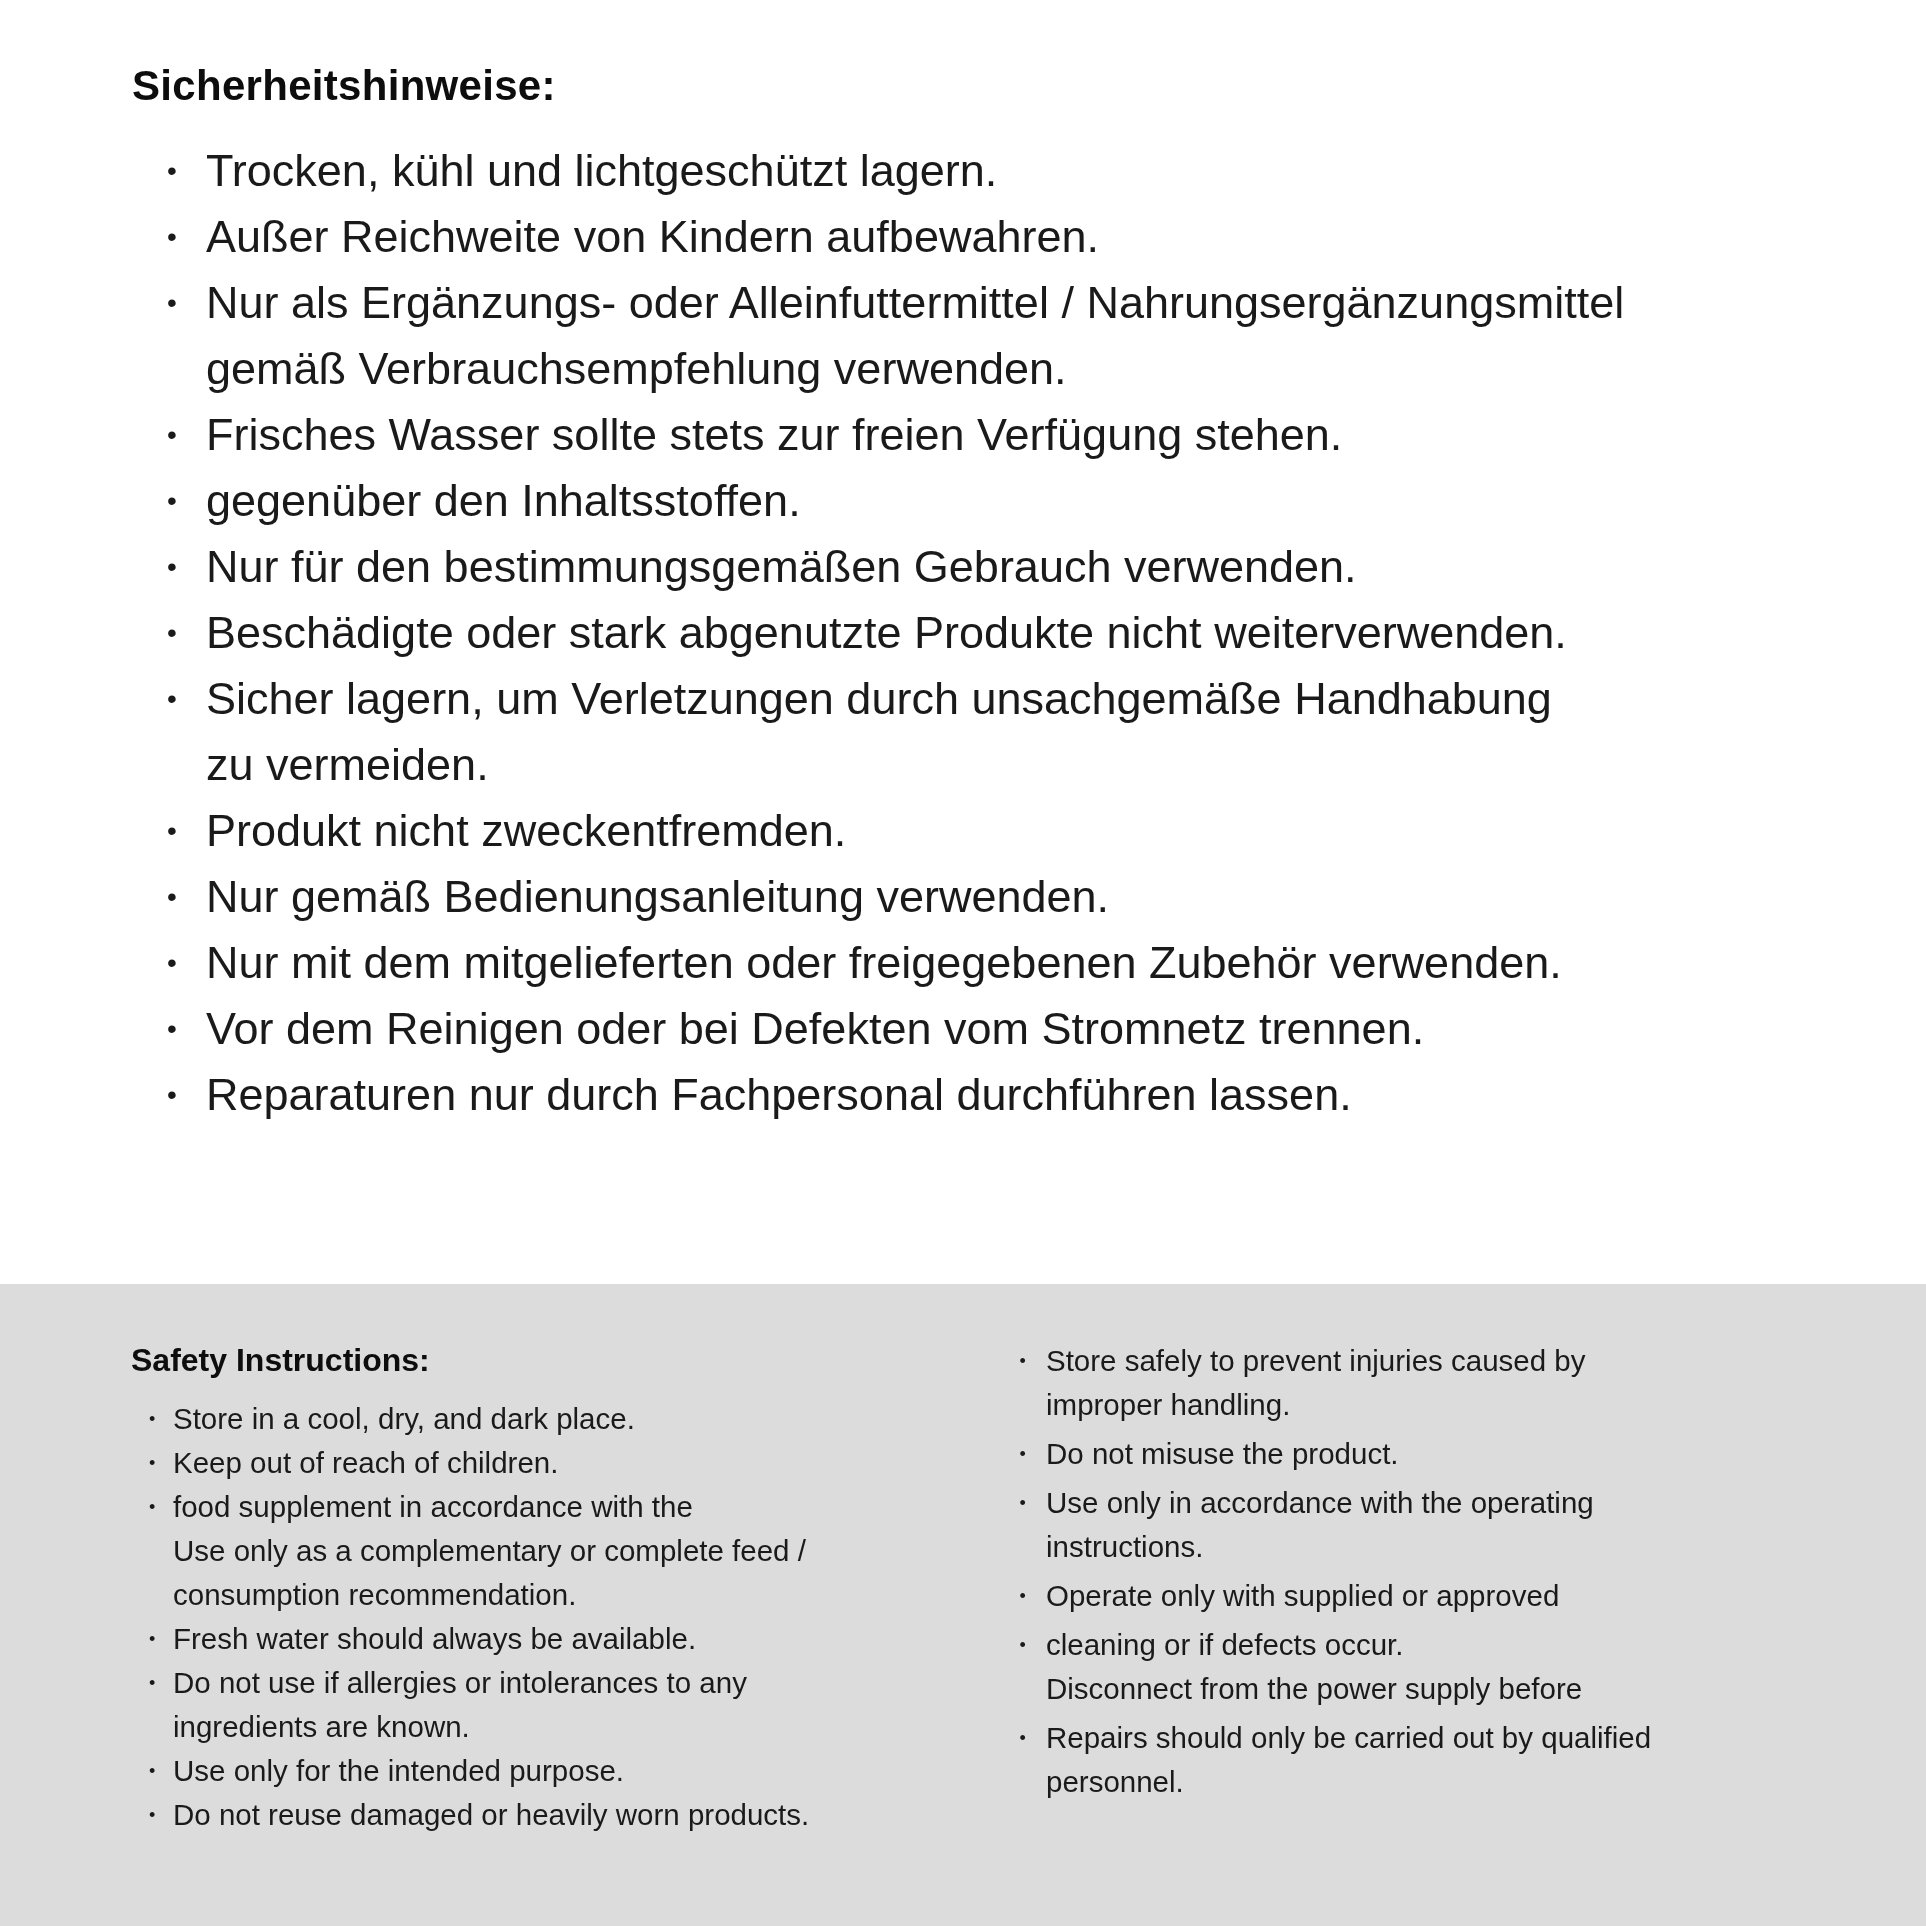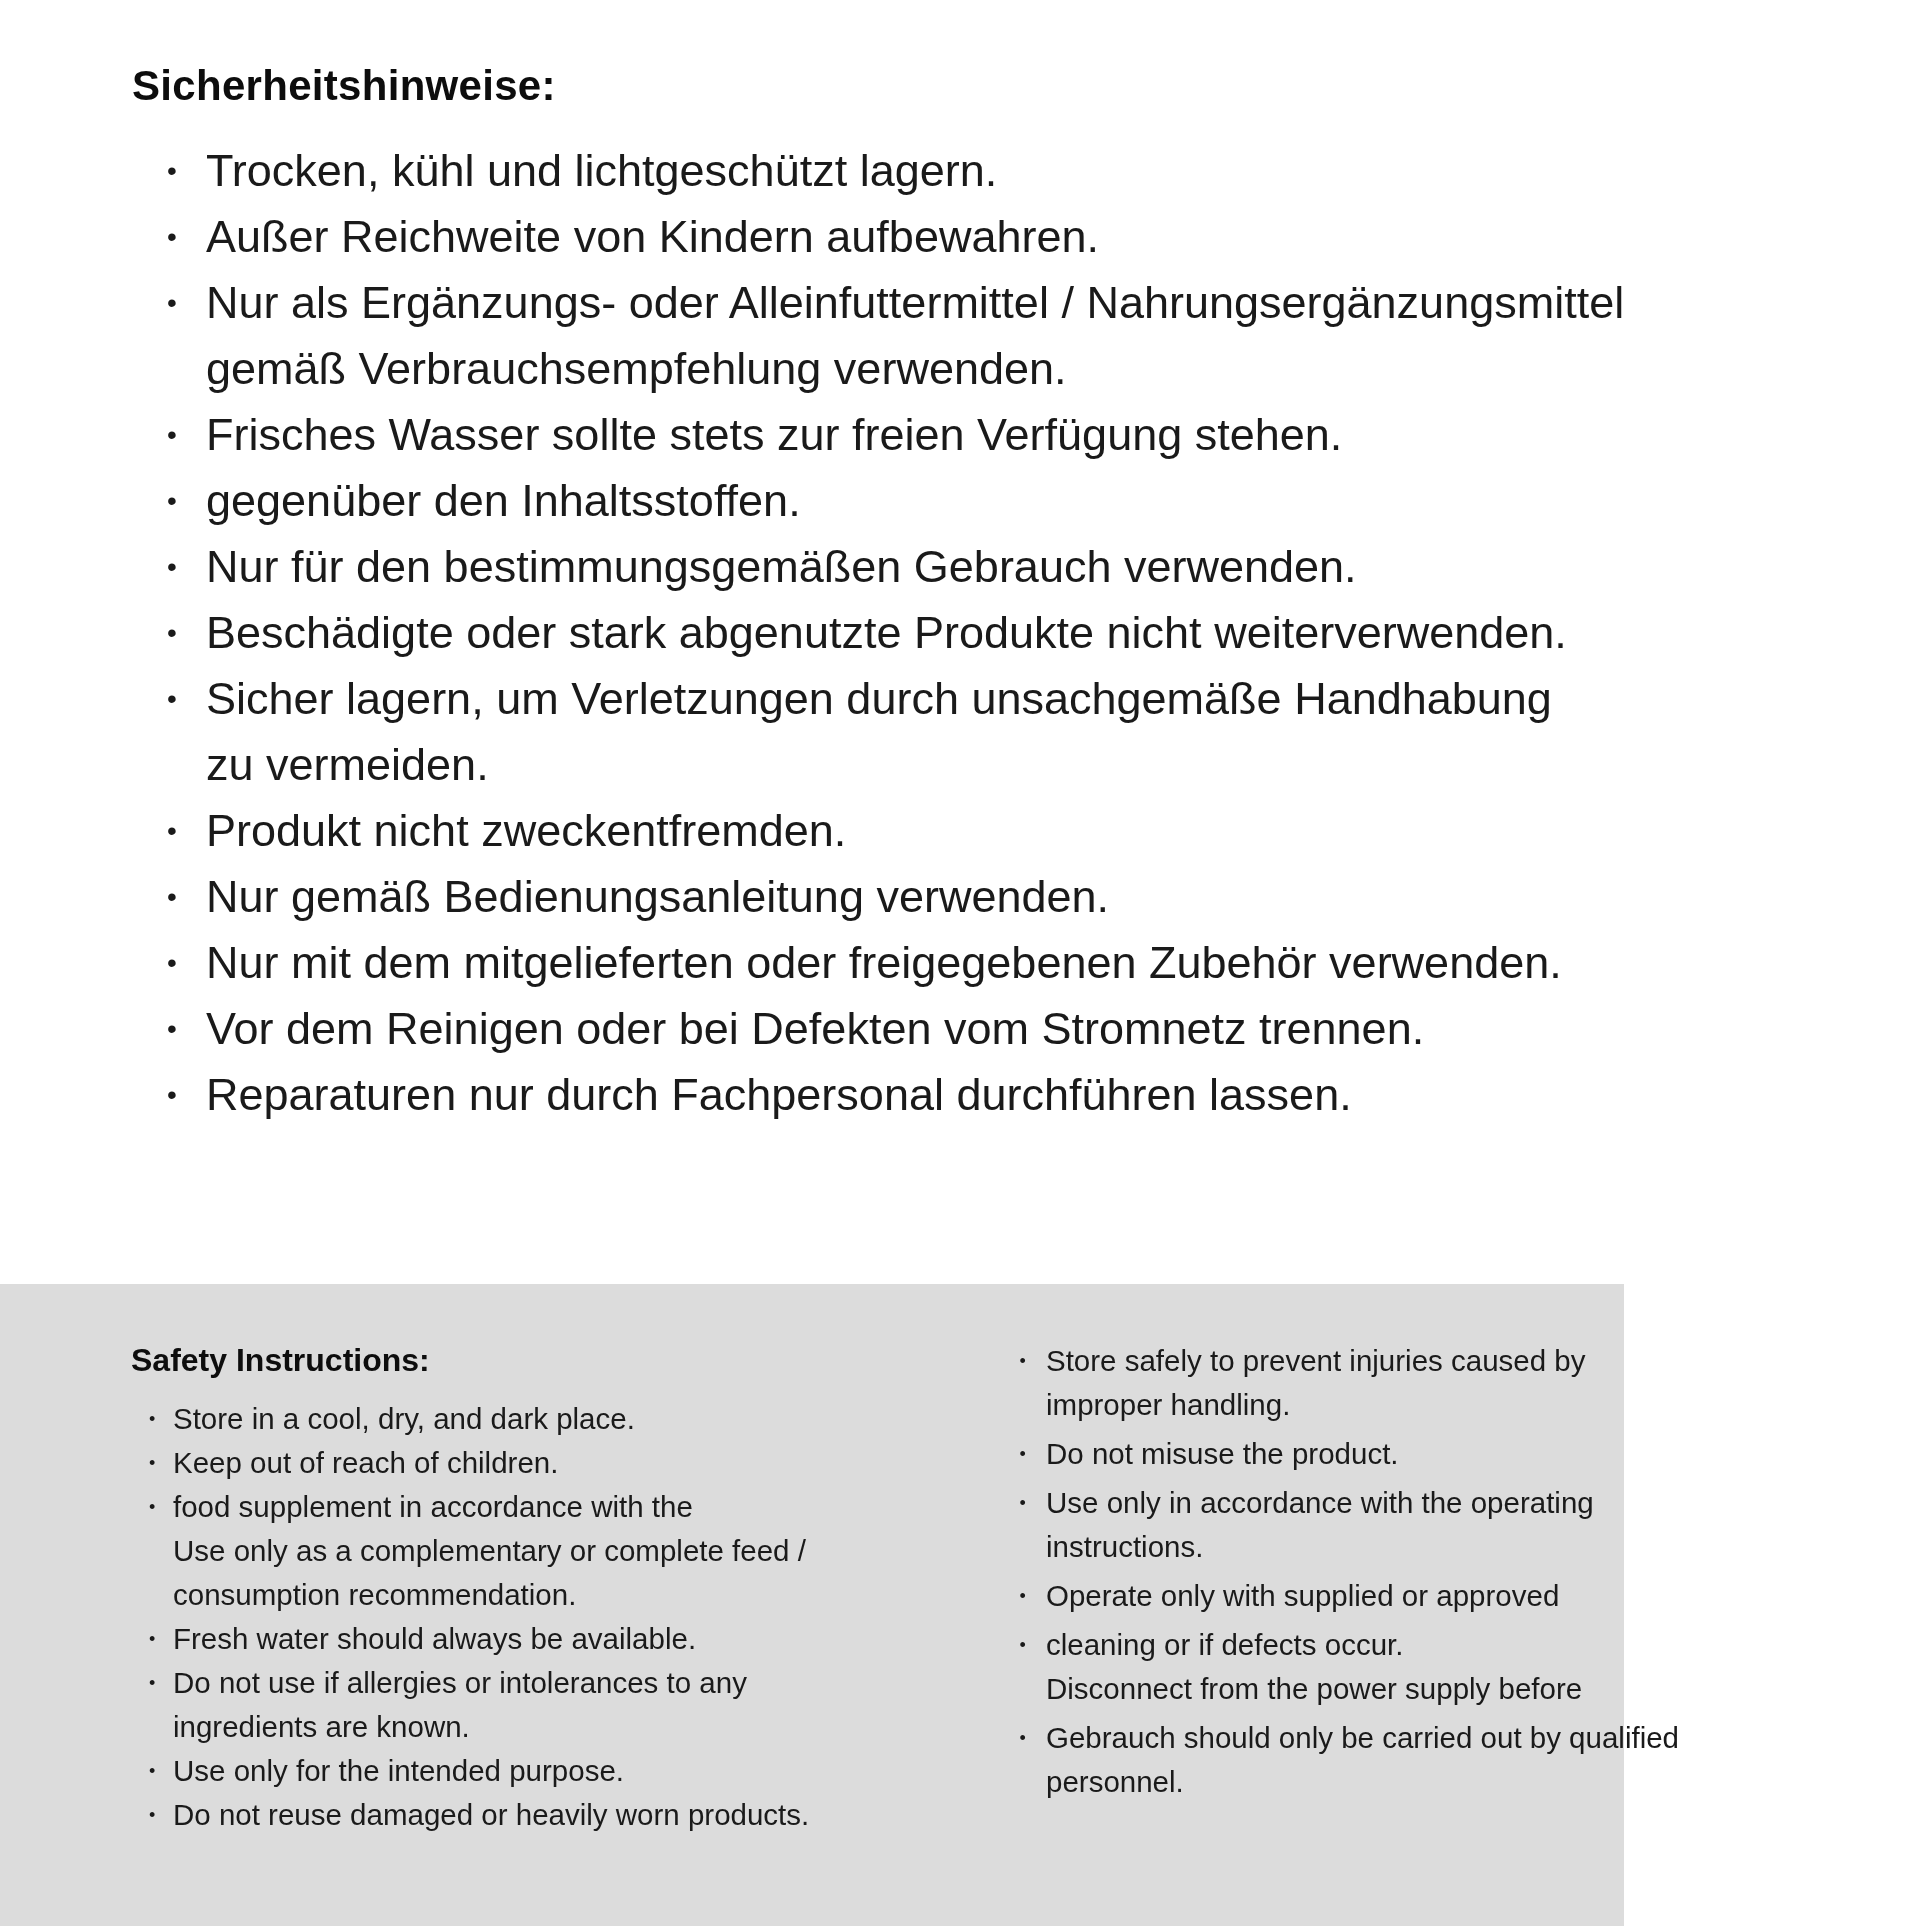--- a/index.html
+++ b/index.html
@@ -32,21 +32,21 @@
   }
   .de-list li { position: relative; padding-left: 74px; }
   .de-list .dot {
     position: absolute; left: 35px; top: 0;
     font-size: 28px; line-height: 66px;
   }
 
   
   .en-section {
     position: absolute; left: 0; top: 1284px;
-    width: 1624px; height: 642px;
+    width: 1926px; height: 642px;
     background: #dcdcdc;
   }
   .en-col-left  { position: absolute; left: 131px;  top: 56px; width: 867px; }
   .en-col-right { position: absolute; left: 995px; top: 55px; width: 912px; }
   .en-title {
     margin: 0;
     font-size: 32px;
     font-weight: 700;
     color: #0d0d0d;
     line-height: 1.25;
@@ -189,21 +189,21 @@
             <span class="dot">•</span>
             <div class="line">Operate only with supplied or approved</div>
           </li>
           <li>
             <span class="dot">•</span>
             <div class="line">cleaning or if defects occur.</div>
             <div class="line">Disconnect from the power supply before</div>
           </li>
           <li>
             <span class="dot">•</span>
-            <div class="line">Gebrauch should only be carried out by qualified</div>
+            <div class="line">Repairs should only be carried out by qualified</div>
             <div class="line">personnel.</div>
           </li>
         </ul>
     </div>
   </section>
 
 </div>
 
 
 </body></html>

